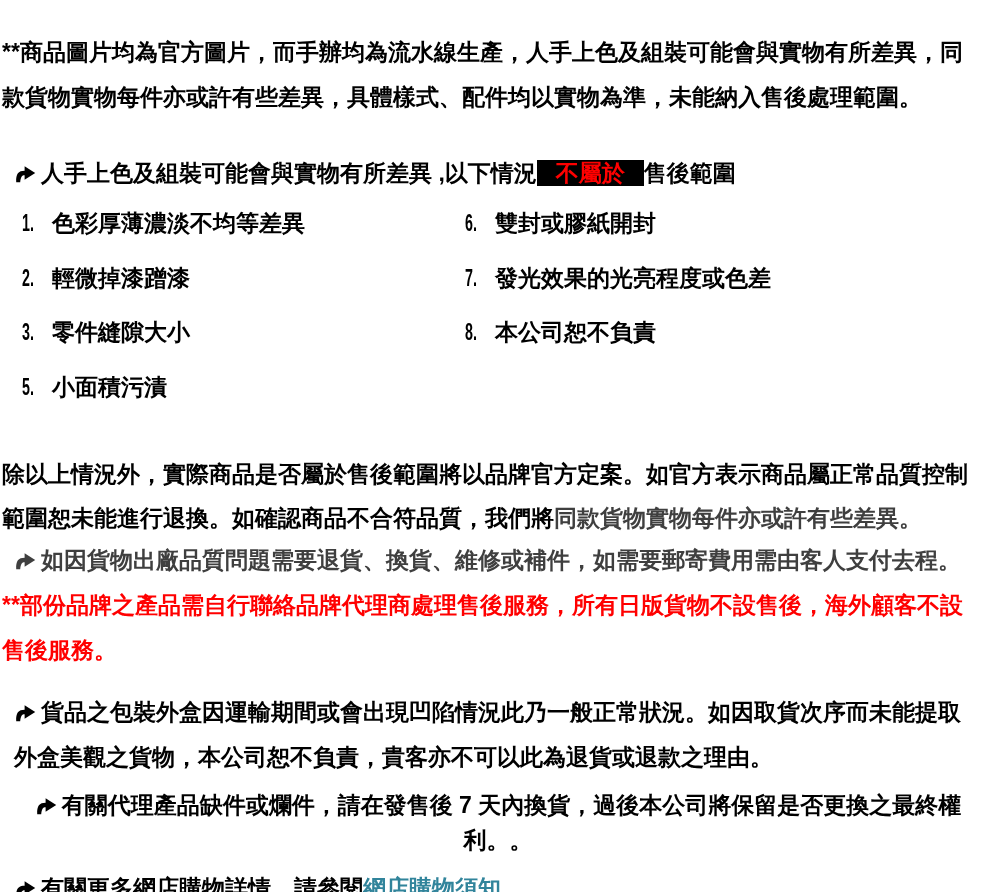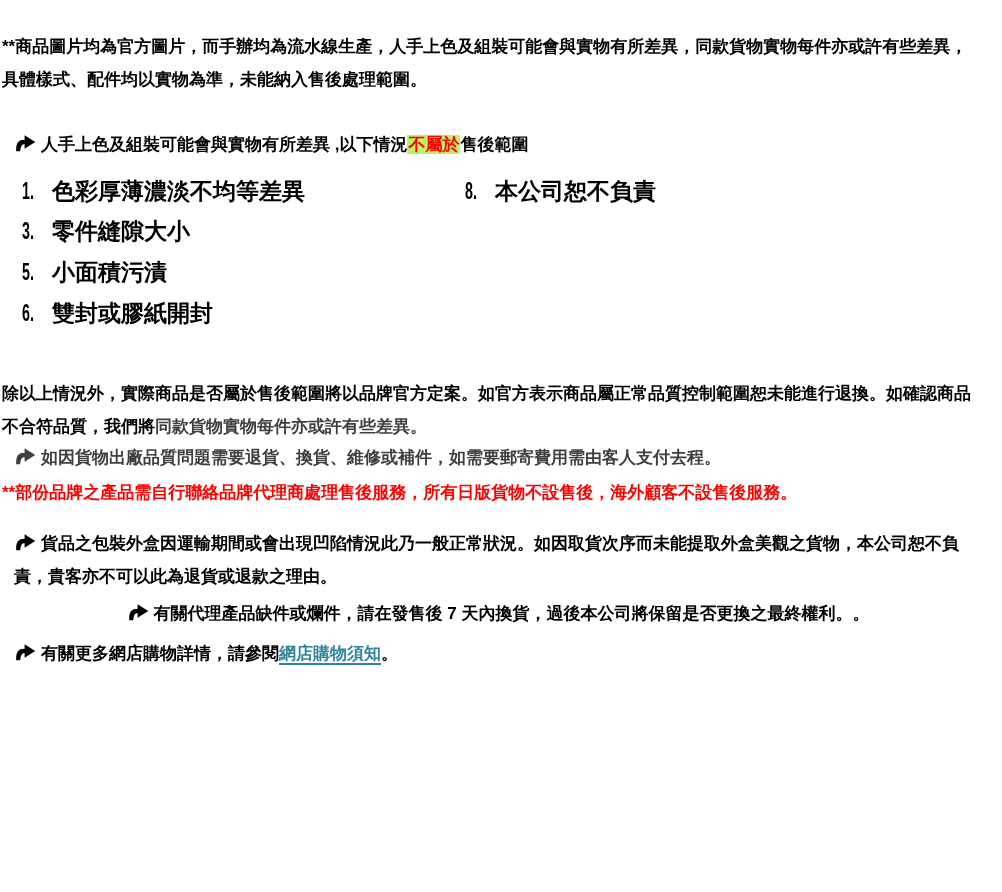--- a/index.html
+++ b/index.html
@@ -13,38 +13,38 @@
 
   .title {
     margin-left: 20px;
     font-size: 24px; line-height: 1.3;
     text-decoration: underline;
     text-decoration-thickness: 2px;
     text-underline-offset: 5px;
     letter-spacing: 1px;
   }
 
-  .para { font-size: 17px; line-height: 1.95; }
+  .para { font-size: 23px; line-height: 1.95; }
   .para.single { line-height: 1.5; }
 
   .intro { margin-top: 22px; }
 
   .notice { margin-top: 36px; margin-left: 12px; }
-  .hl { background: #bef264; color: #FF0000; padding: 0 1px; }
+  .hl { background: #000000; color: #FF0000; padding: 0 19px; }
 
   .arrow { display: inline-block; margin-right: 4px; }
   .arrow svg { width: 23px; height: 20px; vertical-align: -2px; fill: currentColor; }
 
   .exclusions {
     margin-top: 20px; margin-left: 20px;
     display: grid;
     grid-template-columns: 443px auto;
     grid-template-rows: repeat(4, auto);
     grid-auto-flow: column;
-    row-gap: 13px;
+    row-gap: 27px;
   }
   .exc-item { font-size: 23px; line-height: 1.2; }
   .exc-item .num {
     display: inline-block; width: 30px;
     transform: scaleX(0.62); transform-origin: 0 50%;
     letter-spacing: 0;
   }
 
   .official { margin-top: 50px; }
   .muted { color: #3F3F3F; }
@@ -69,23 +69,25 @@
 
 
   <p class="para intro">**商品圖片均為官方圖片，而手辦均為流水線生產，人手上色及組裝可能會與實物有所差異，同款貨物實物每件亦或許有些差異，具體樣式、配件均以實物為準，未能納入售後處理範圍。</p>
 
   <p class="para single notice"><span class="arrow"><svg viewBox="0 0 26 22">
           <path d="M2.5,21.5 C2,12 5,8.5 12,8.5 L12,3.5 L24,11 L12,18.5 L12,13.5 C9,13.5 7.6,15.5 7,21.5 Z"></path>
         </svg></span><span>人手上色及組裝可能會與實物有所差異 ,以下情況</span><span class="hl">不屬於</span><span>售後範圍</span></p>
 
   <div class="exclusions">
     <div class="exc-item"><span class="num">1.</span><span>色彩厚薄濃淡不均等差異</span></div>
+    <div class="exc-item"><span class="num">2.</span><span>輕微掉漆蹭漆</span></div>
     <div class="exc-item"><span class="num">3.</span><span>零件縫隙大小</span></div>
     <div class="exc-item"><span class="num">5.</span><span>小面積污漬</span></div>
     <div class="exc-item"><span class="num">6.</span><span>雙封或膠紙開封</span></div>
+    <div class="exc-item"><span class="num">7.</span><span>發光效果的光亮程度或色差</span></div>
     <div class="exc-item"><span class="num">8.</span><span>本公司恕不負責</span></div>
   </div>
 
   <p class="para official"><span>除以上情況外，實際商品是否屬於售後範圍將以品牌官方定案。如官方表示商品屬正常品質控制範圍恕未能進行退換。如確認商品不合符品質，我們將</span><span class="muted">同款貨物實物每件亦或許有些差異。</span></p>
 
   <p class="para single muted shipping"><span class="arrow"><svg viewBox="0 0 26 22">
           <path d="M2.5,21.5 C2,12 5,8.5 12,8.5 L12,3.5 L24,11 L12,18.5 L12,13.5 C9,13.5 7.6,15.5 7,21.5 Z"></path>
         </svg></span><span>如因貨物出廠品質問題需要退貨、換貨、維修或補件，如需要郵寄費用需由客人支付去程。</span></p>
 
   <p class="para red">**部份品牌之產品需自行聯絡品牌代理商處理售後服務，所有日版貨物不設售後，海外顧客不設售後服務。</p>

